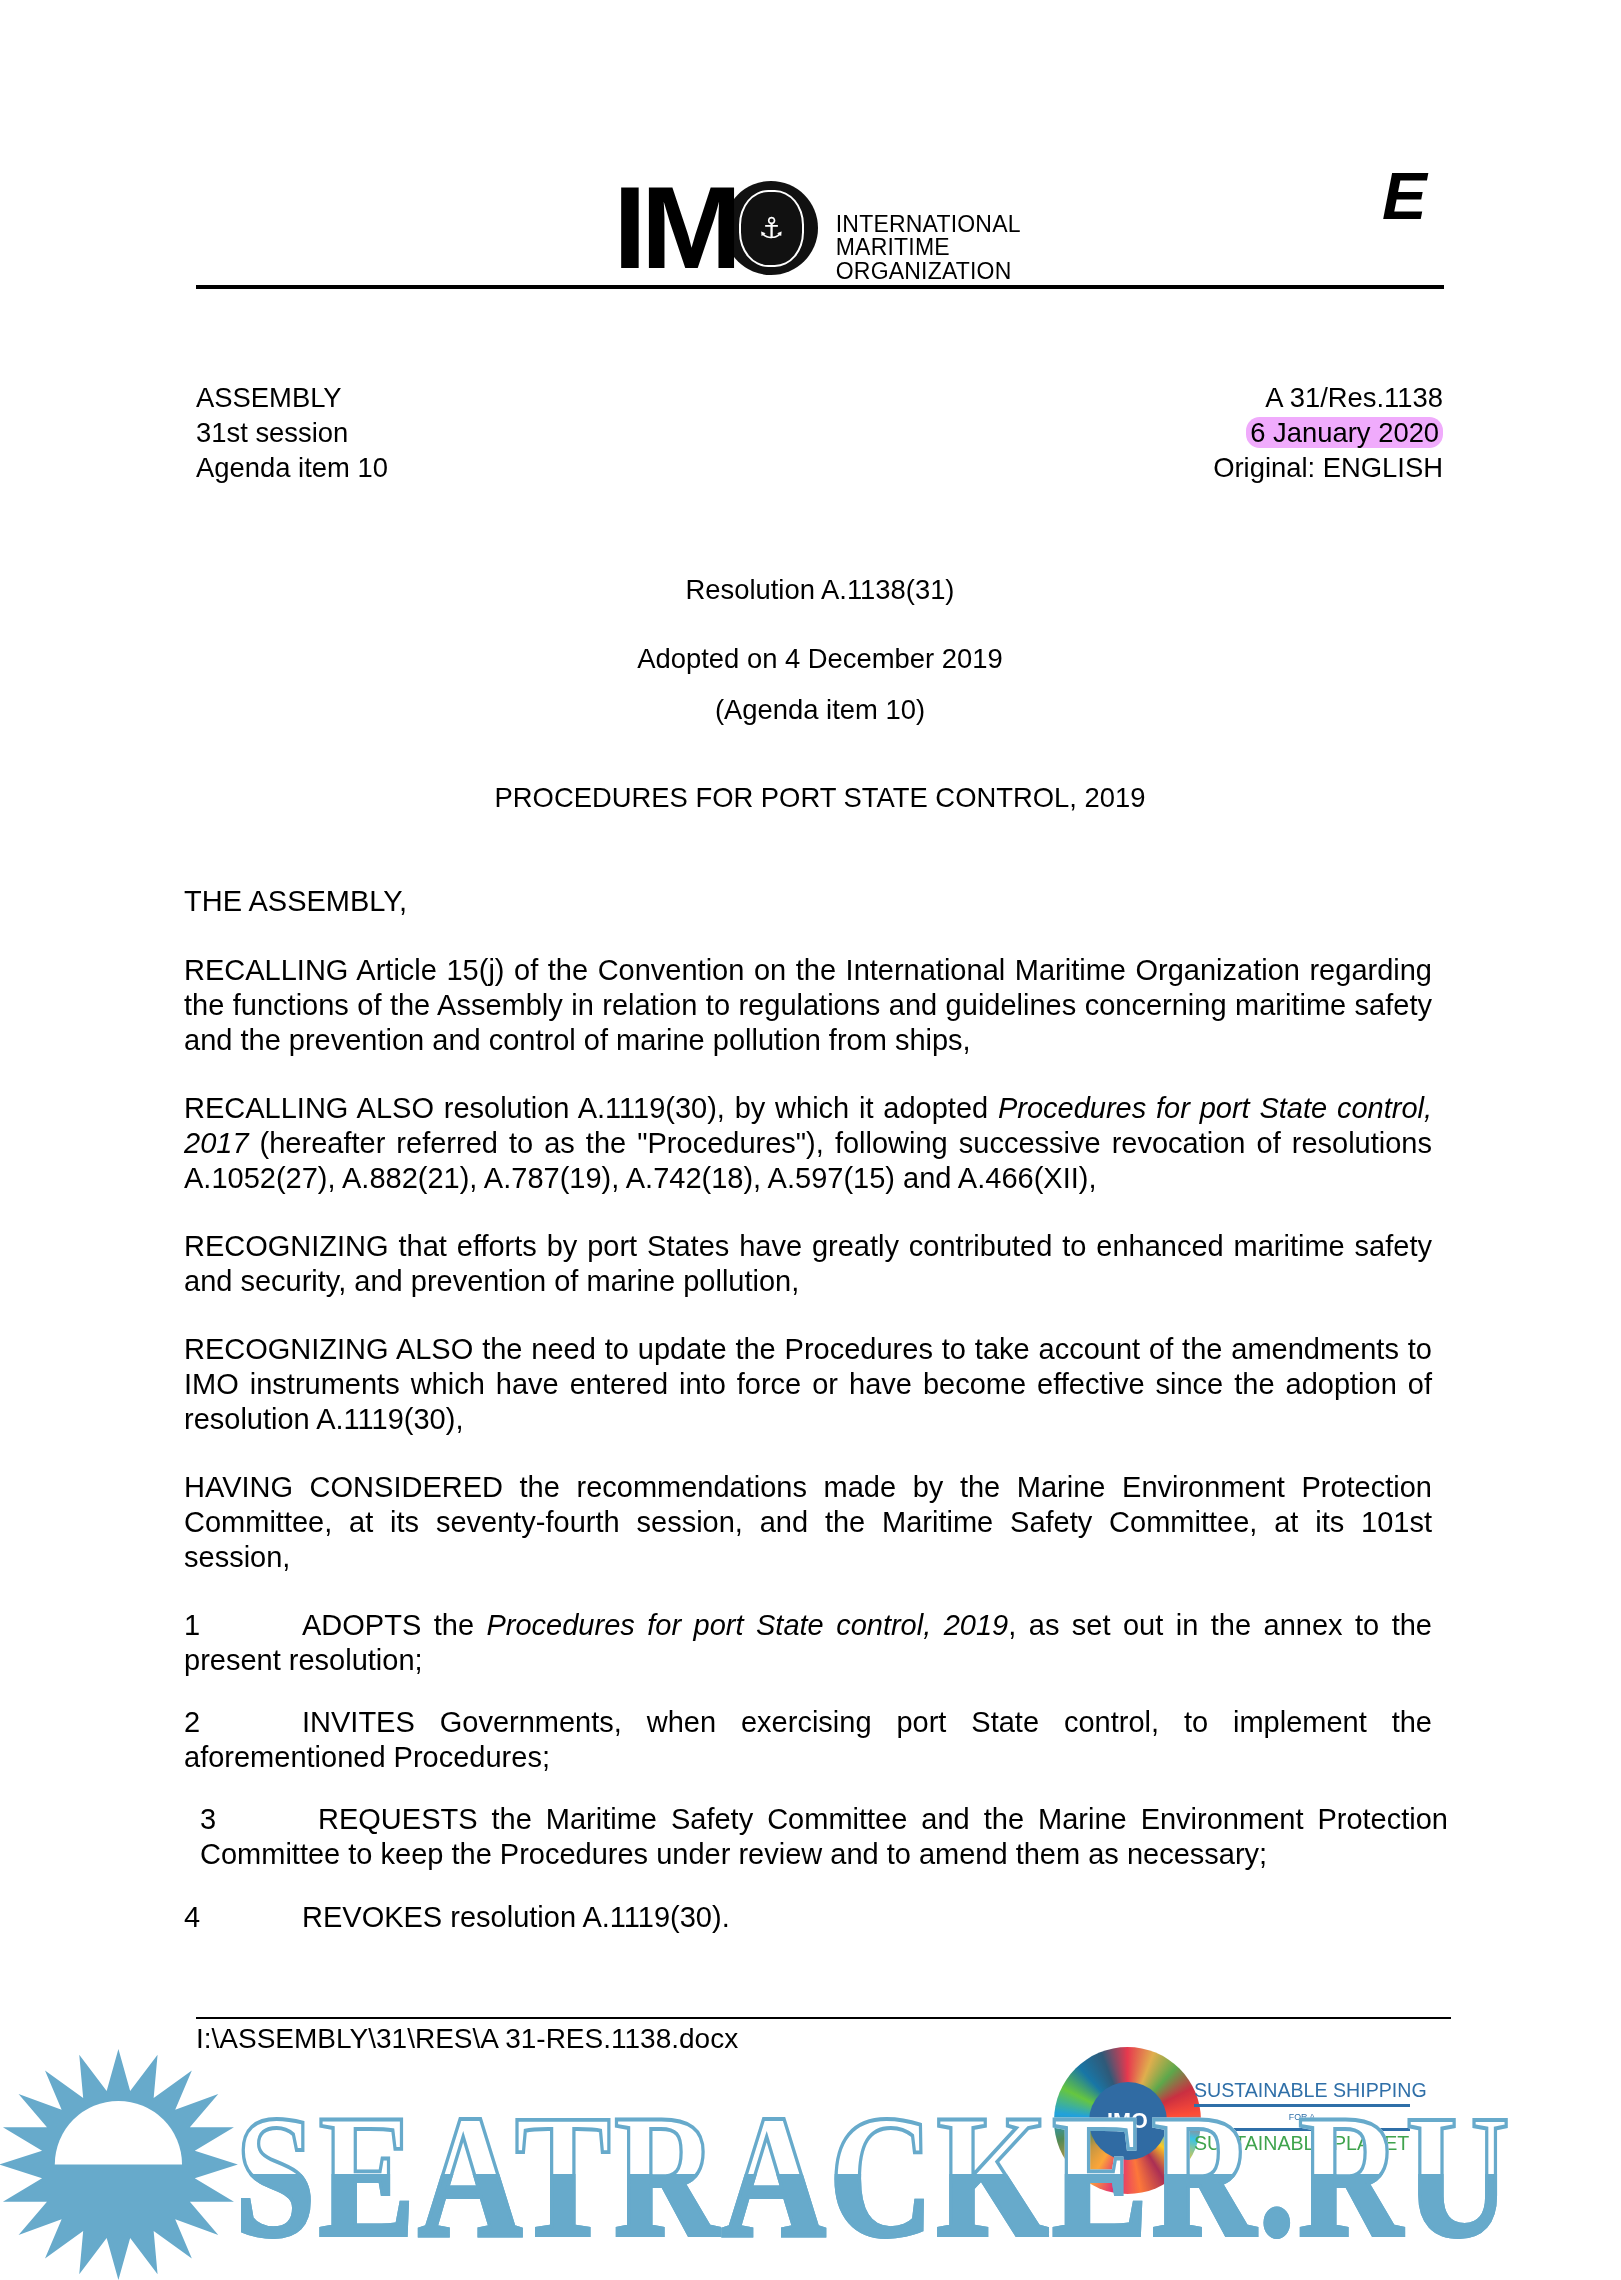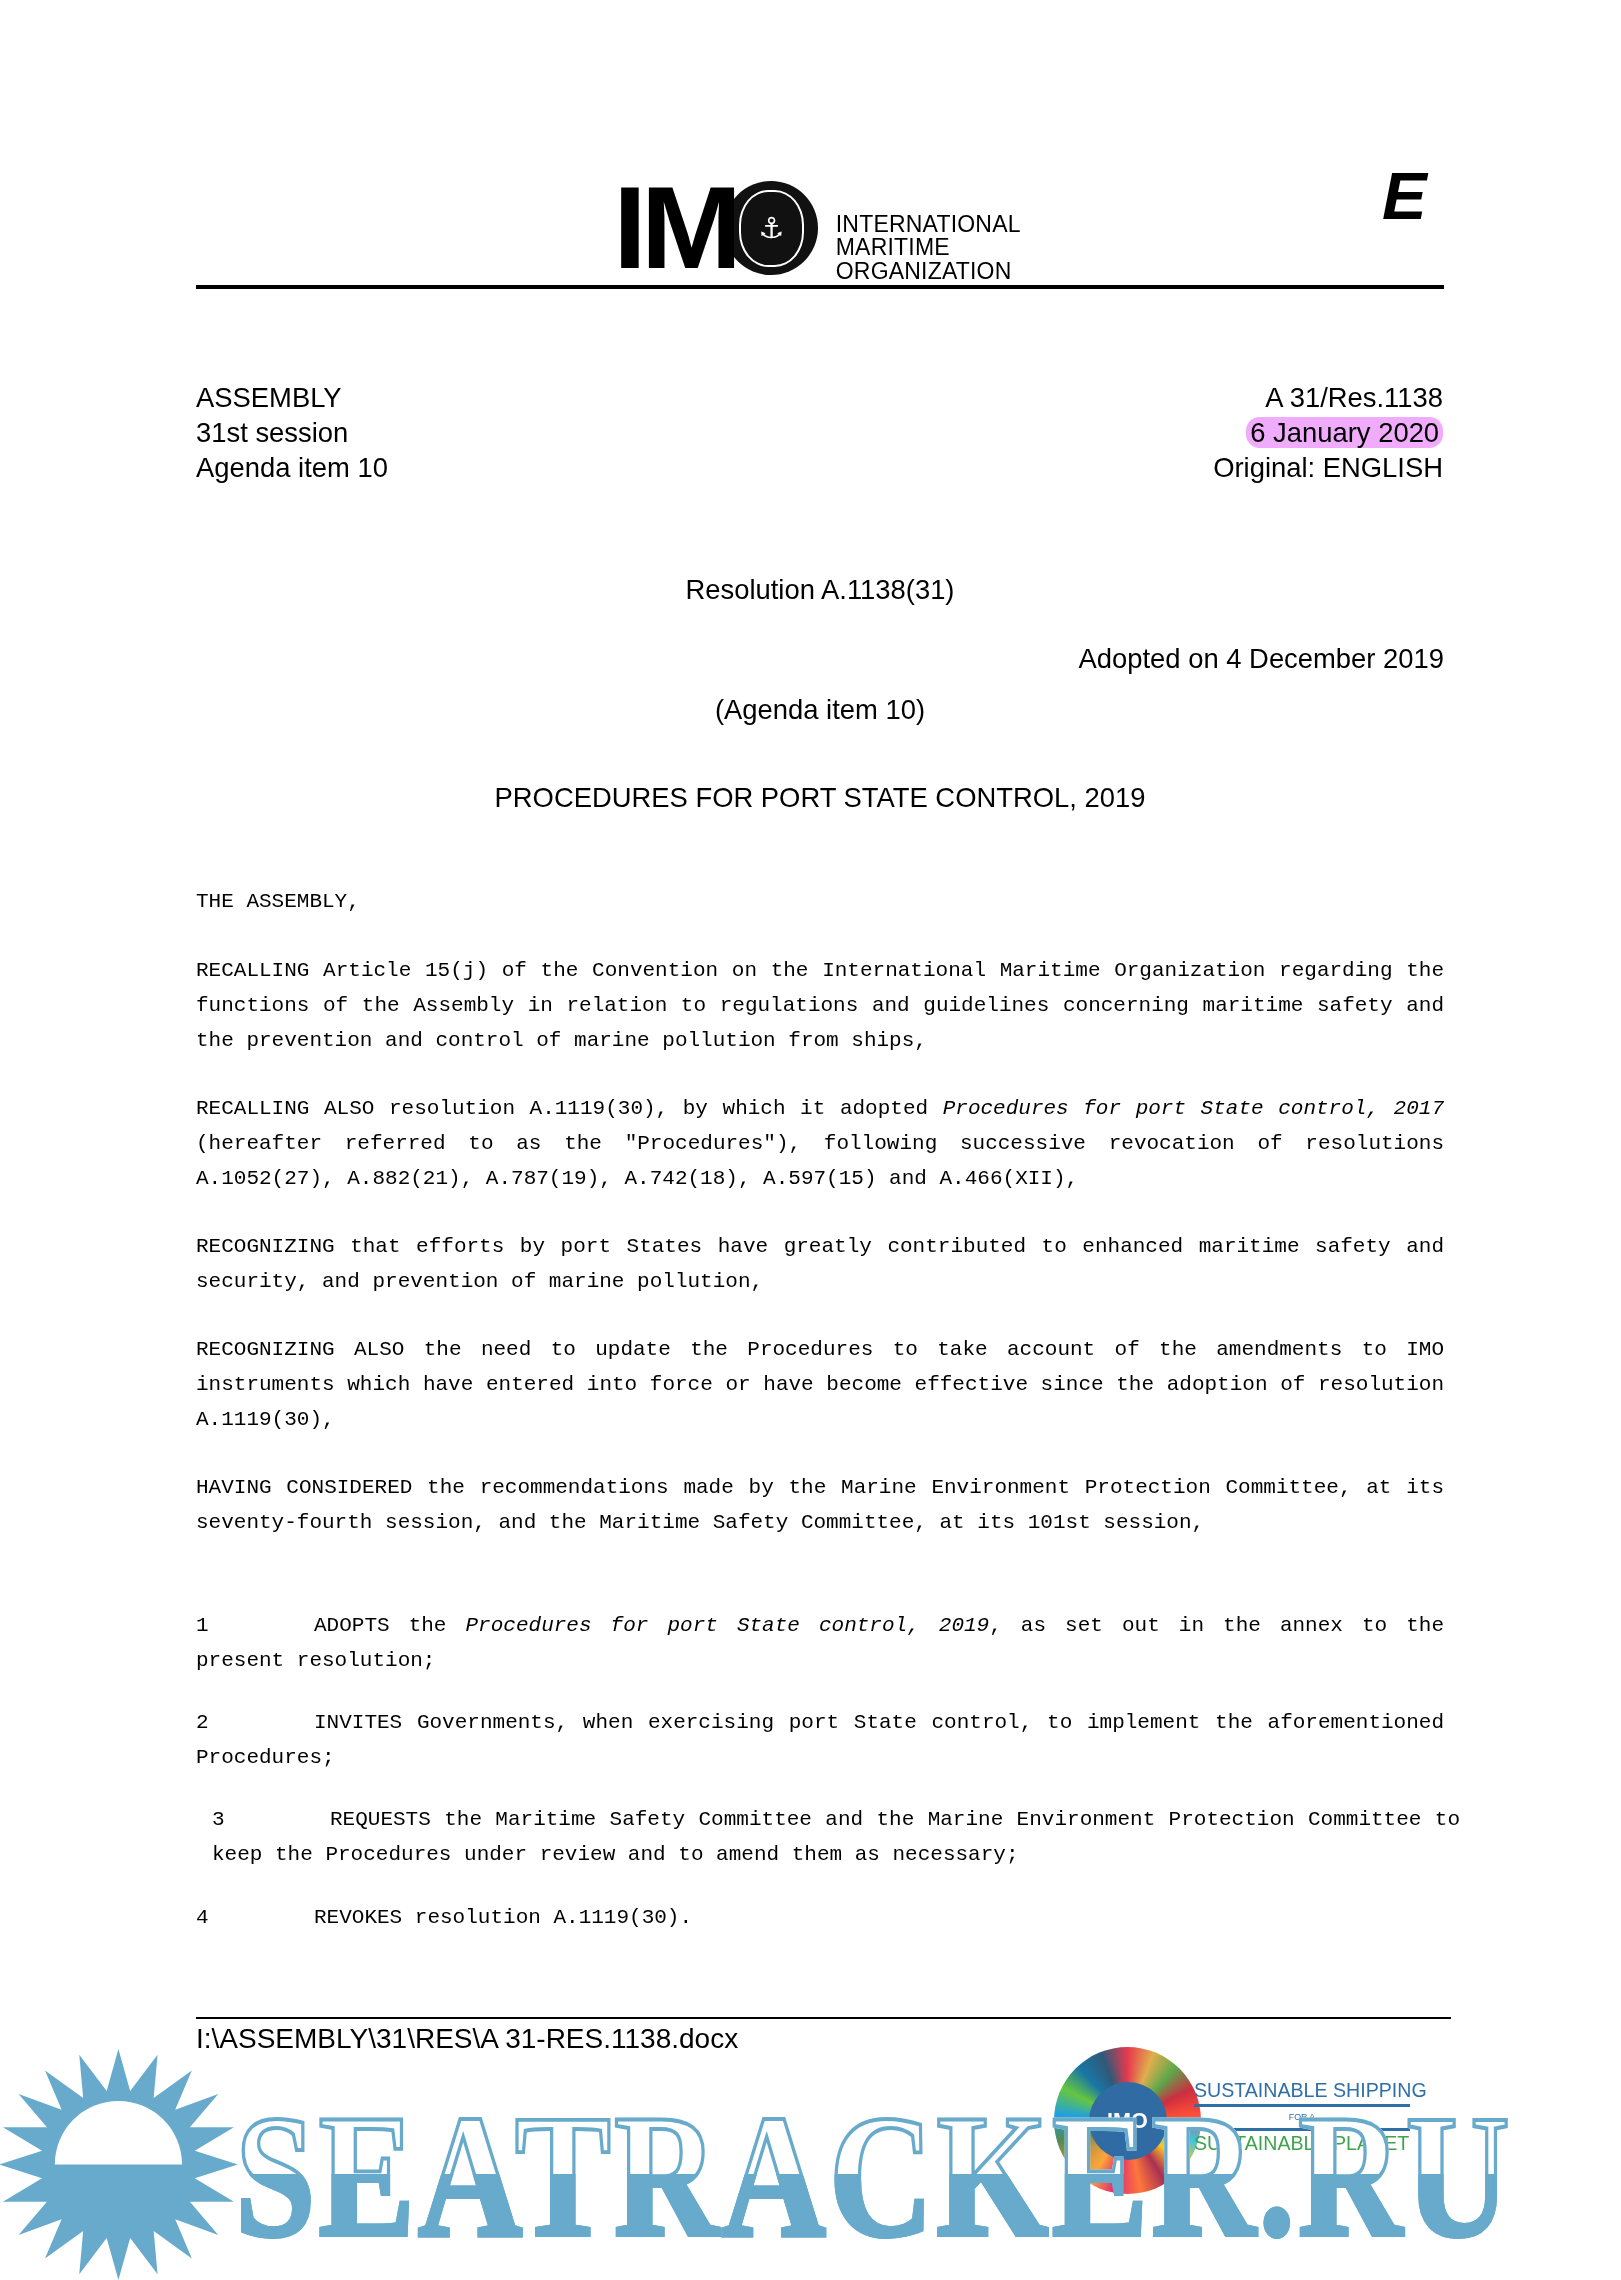--- a/index.html
+++ b/index.html
@@ -17,21 +17,21 @@
   .logo-text { margin-left:17.6px; font-weight:normal; font-size:23px; line-height:23.5px; letter-spacing:0.2px;margin-top:40px; }
   .lang { left:1382px; top:157px; font-size:67px; font-weight:bold; font-style:italic; }
   .rule { left:196px; width:1248px; top:285px; height:3.9px; background:#000; }
   
   .meta-left { left:196px; top:380px; font-size:27.4px; line-height:35px; }
   .meta-right { right:178px; top:380px; font-size:27.4px; line-height:35px; text-align:right; }
   .hl { background:#f0abfc; border-radius:13.7px; padding:0 3.9px; }
   
   .center { left:196px; width:1248px; text-align:center; font-weight:normal; font-size:27.4px; line-height:35px; }
   
-  .para { left:196px; width:1248px; font-size:21px; line-height:35px; text-align:justify; text-align-last:left;font-family:Liberation Mono, monospace; }
+  .para { left:184px; width:1248px; font-size:29px; line-height:35px; text-align:justify; text-align-last:left; }
   .num { display:inline-block; width:118px; }
   i { font-style:italic; }
   .foot-rule { left:196px; width:1255px; top:2017px; height:2px; background:#000; }
   .foot { left:196px; top:2023px; font-size:28px; }
   
   .wm { left:0; top:2049px; width:1621px; height:232px; }
   .sdg { left:1054px; top:2047px; width:147px; height:147px; border-radius:50%;
          background:conic-gradient(#e5243b,#dda63a,#4c9f38,#c5192d,#ff3a21,#26bde2,#fcc30b,#a21942,#fd6925,#dd1367,#fd9d24,#bf8b2e,#3f7e44,#0a97d9,#56c02b,#00689d,#19486a,#e5243b);
          display:flex; align-items:center; justify-content:center; opacity:0.9; }
   .sdg-core { width:78px; height:78px; border-radius:50%; background:#1a5c9a; color:#fff; font-weight:bold;
@@ -67,21 +67,21 @@
   <div>31st session</div>
   <div>Agenda item 10</div>
 </div>
 <div class="abs meta-right">
   <div>A 31/Res.1138</div>
   <div><span class="hl">6 January 2020</span></div>
   <div>Original: ENGLISH</div>
 </div>
 
 <div class="abs center" style="top:572px;">Resolution A.1138(31)</div>
-<div class="abs center" style="top:641px;text-align:right;">Adopted on 4 December 2019</div>
+<div class="abs center" style="top:641px;">Adopted on 4 December 2019</div>
 <div class="abs center" style="top:676px;margin-top:16px;">(Agenda item 10)</div>
 <div class="abs center" style="top:780px;">PROCEDURES FOR PORT STATE CONTROL, 2019</div>
 
 <div class="abs para" style="top:884px;">THE ASSEMBLY,</div>
 <div class="abs para" style="top:953px;">RECALLING Article 15(j) of the Convention on the International Maritime Organization regarding the functions of the Assembly in relation to regulations and guidelines concerning maritime safety and the prevention and control of marine pollution from ships,</div>
 <div class="abs para" style="top:1091px;"><span>RECALLING ALSO resolution A.1119(30), by which it adopted </span><i>Procedures for port State control, 2017</i><span> (hereafter referred to as the "Procedures"), following successive revocation of resolutions A.1052(27), A.882(21), A.787(19), A.742(18), A.597(15) and A.466(XII),</span></div>
 <div class="abs para" style="top:1229px;">RECOGNIZING that efforts by port States have greatly contributed to enhanced maritime safety and security, and prevention of marine pollution,</div>
 <div class="abs para" style="top:1332px;">RECOGNIZING ALSO the need to update the Procedures to take account of the amendments to IMO instruments which have entered into force or have become effective since the adoption of resolution A.1119(30),</div>
 <div class="abs para" style="top:1470px;">HAVING CONSIDERED the recommendations made by the Marine Environment Protection Committee, at its seventy-fourth session, and the Maritime Safety Committee, at its 101st session,</div>
 <div class="abs para" style="top:1608px;"><span class="num">1</span><span>ADOPTS the </span><i>Procedures for port State control, 2019</i><span>, as set out in the annex to the present resolution;</span></div>

